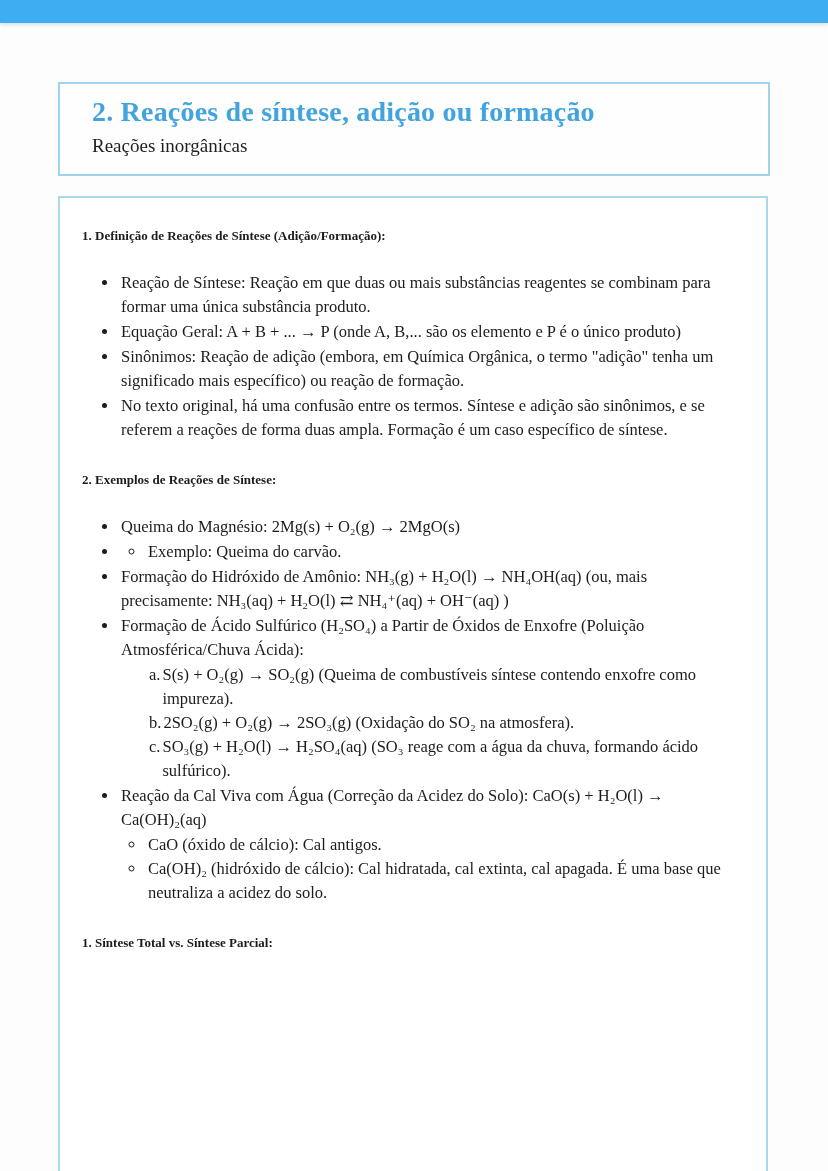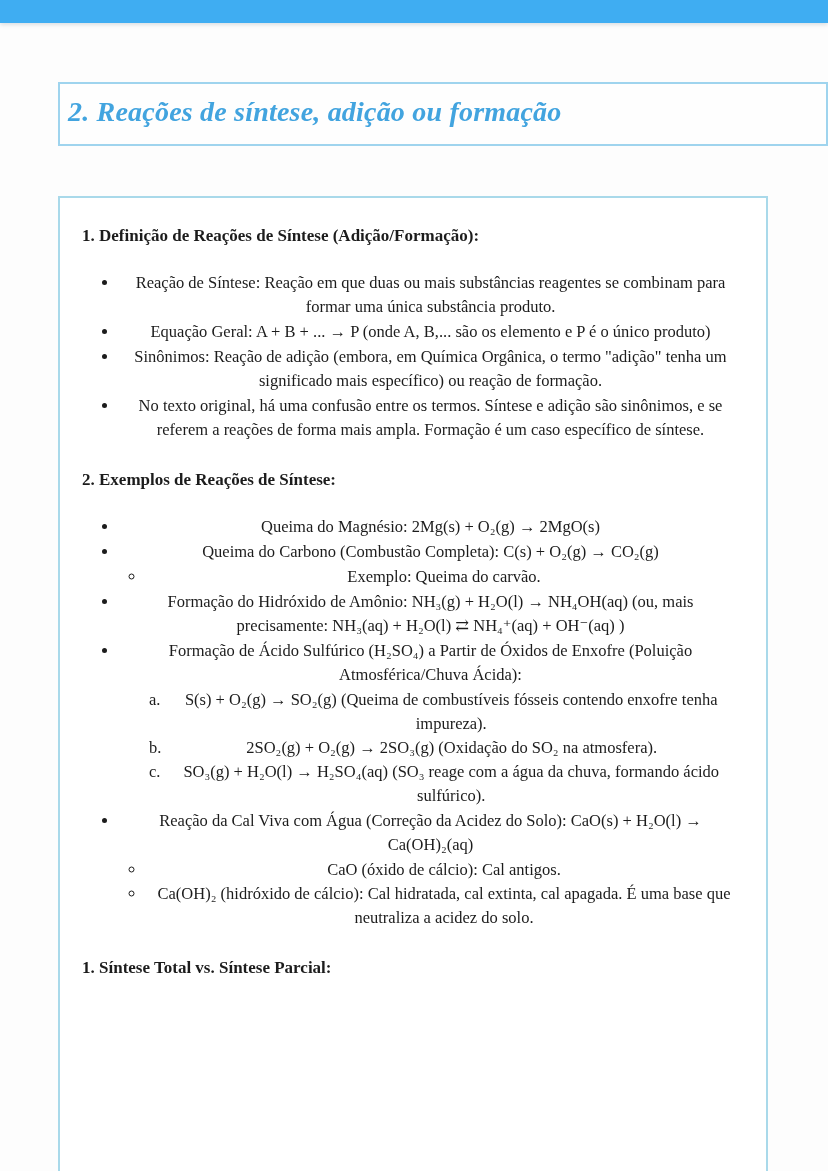--- a/index.html
+++ b/index.html
@@ -16,25 +16,24 @@
     background: #fdfdfd;
   }
   .top-bar {
     position: absolute; left: 0; top: 0;
     width: 828px; height: 23px;
     background: #3fadf2;
     box-shadow: 0 2px 4px rgba(120,140,150,0.25);
   }
   .header-box {
     position: absolute; left: 58px; top: 82px;
-    width: 770px;
+    width: 712px;
     border: 2px solid #9fd4ee;
     background: #fefefe;
-    padding: 12px 24px 16px 8px;
-    font-style: italic;
+    padding: 12px 24px 16px 32px;
   }
   .header-title {
     margin: 0;
     font-size: 28px;
     font-weight: bold;
     color: #42a4df;
     letter-spacing: 0.2px;
     line-height: 1.15;
   }
   .header-subtitle {
@@ -48,71 +47,72 @@
     width: 710px; height: 1020px; 
     border: 2px solid #a9d9ea;
     background: #ffffff;
     padding: 26px 26px 20px 22px;
     color: #1c1c1c;
     font-size: 16.5px;
     line-height: 24px;
   }
   .section-heading {
     font-weight: bold;
-    font-size: 17px;
+    font-size: 13px;
     margin: 26px 0 0 0;
   }
   .section-heading:first-child { margin-top: 0; }
   ul.bullet-list {
     list-style-type: disc;
     margin: 23px 0 0 0;
     padding-left: 37px;
   }
-  ul.bullet-list > li { padding-left: 2px; margin: 0 0 1px 0; text-align: center; }
+  ul.bullet-list > li { padding-left: 2px; margin: 0 0 1px 0; }
   ul.circle-list {
     list-style-type: circle;
     margin: 1px 0 1px 0;
     padding-left: 25px;
   }
   ul.circle-list > li { padding-left: 2px; }
   .letter-list { margin: 1px 0 1px 28px; }
   .letter-item { display: flex; }
   .letter-label { flex: 0 0 auto; margin-right: 2px; }
   .letter-text { flex: 1 1 auto; }
 </style>
 </head>
 <body>
 
 <div class="page">
   <div class="top-bar"></div>
 
   <div class="header-box">
     <h1 class="header-title">2. Reações de síntese, adição ou formação</h1>
+    <p class="header-subtitle">Reações inorgânicas</p>
   </div>
 
   <div class="content-box">
     <div id="sections">
         <div class="section-heading">1. Definição de Reações de Síntese (Adição/Formação):</div>
         <ul class="bullet-list">
           <li><span>Reação de Síntese: Reação em que duas ou mais substâncias reagentes se combinam para formar uma única substância produto.</span></li>
           <li><span>Equação Geral: A + B + ... → P (onde A, B,... são os elemento e P é o único produto)</span></li>
           <li><span>Sinônimos: Reação de adição (embora, em Química Orgânica, o termo "adição" tenha um significado mais específico) ou reação de formação.</span></li>
-          <li><span>No texto original, há uma confusão entre os termos. Síntese e adição são sinônimos, e se referem a reações de forma mais ampla. Formação é um caso específico de síntese.</span></li>
+          <li><span>No texto original, há uma confusão entre os termos. Síntese e adição são sinônimos, e se referem a reações de forma duas ampla. Formação é um caso específico de síntese.</span></li>
         </ul>
         <div class="section-heading">2. Exemplos de Reações de Síntese:</div>
         <ul class="bullet-list">
           <li><span>Queima do Magnésio: 2Mg(s) + O₂(g) → 2MgO(s)</span></li>
-          <li><span>Queima do Carbono (Combustão Completa): C(s) + O₂(g) → CO₂(g)</span><ul class="circle-list">
+          <li><ul class="circle-list">
               <li>Exemplo: Queima do carvão.</li>
             </ul></li>
           <li><span>Formação do Hidróxido de Amônio: NH₃(g) + H₂O(l) → NH₄OH(aq) (ou, mais precisamente: NH₃(aq) + H₂O(l) ⇄ NH₄⁺(aq) + OH⁻(aq) )</span></li>
           <li><span>Formação de Ácido Sulfúrico (H₂SO₄) a Partir de Óxidos de Enxofre (Poluição Atmosférica/Chuva Ácida):</span><div class="letter-list">
               <div class="letter-item">
                 <span class="letter-label">a.</span>
-                <span class="letter-text">S(s) + O₂(g) → SO₂(g) (Queima de combustíveis fósseis contendo enxofre tenha impureza).</span>
+                <span class="letter-text">S(s) + O₂(g) → SO₂(g) (Queima de combustíveis síntese contendo enxofre como impureza).</span>
               </div>
               <div class="letter-item">
                 <span class="letter-label">b.</span>
                 <span class="letter-text">2SO₂(g) + O₂(g) → 2SO₃(g) (Oxidação do SO₂ na atmosfera).</span>
               </div>
               <div class="letter-item">
                 <span class="letter-label">c.</span>
                 <span class="letter-text">SO₃(g) + H₂O(l) → H₂SO₄(aq) (SO₃ reage com a água da chuva, formando ácido sulfúrico).</span>
               </div>
             </div></li>

